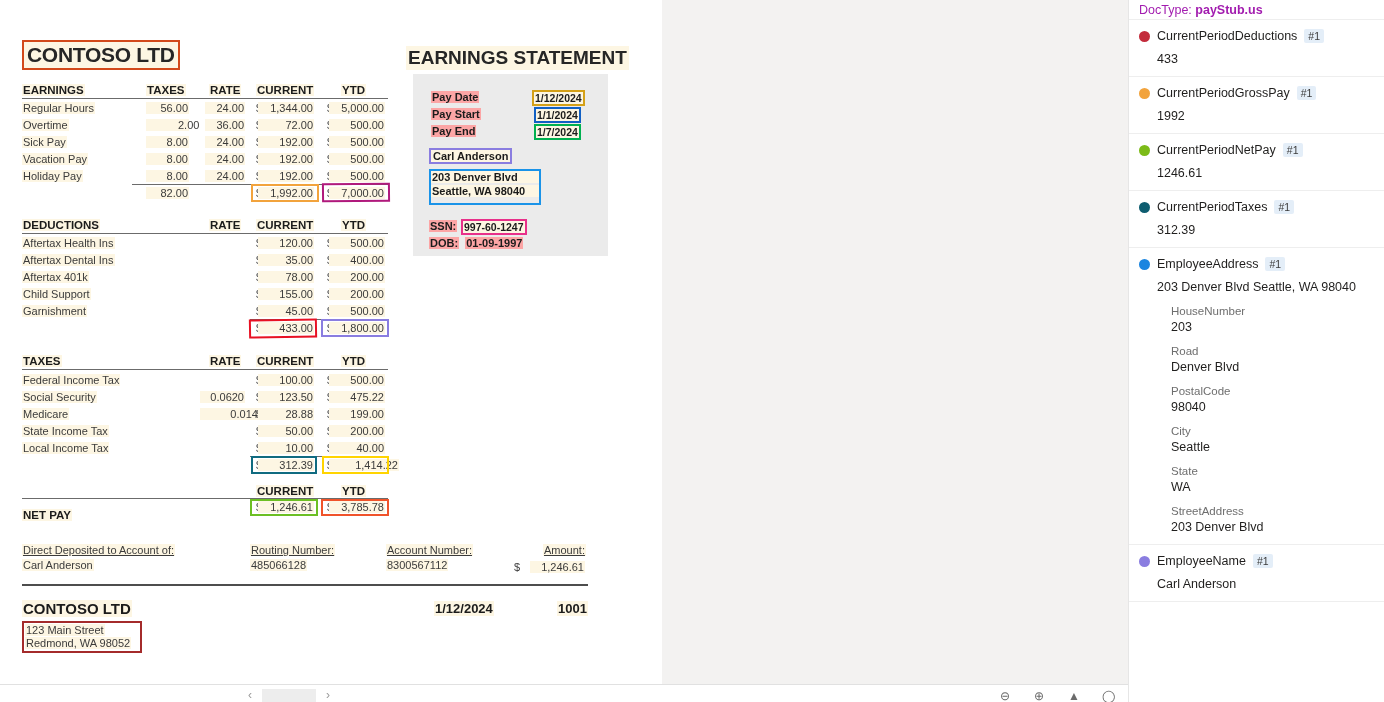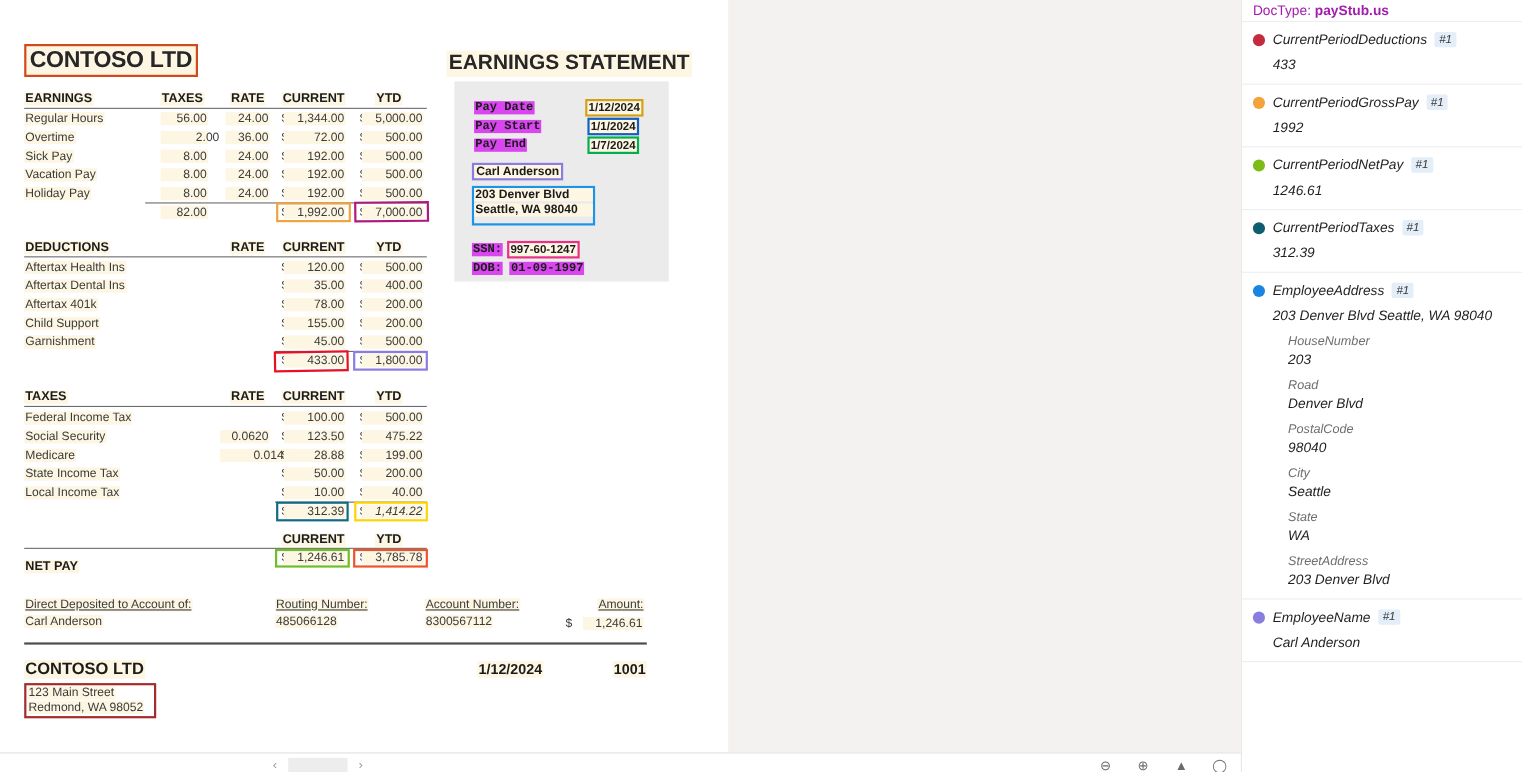--- a/index.html
+++ b/index.html
@@ -40,21 +40,21 @@
     background: #fdf6e3; padding: 1px 2px;
   }
 
   
   .info-panel {
     position: absolute; left: 413px; top: 74px;
     width: 195px; height: 182px;
     background: #ebebeb;
   }
   .info-row { position: absolute; font-size: 11px; font-weight: bold; color: #1b1b1b; }
-  .info-label { background: #d946ef; padding: 0 1px; font-family: Liberation Mono, monospace; }
+  .info-label { background: #fca5a5; padding: 0 1px; }
   .info-val { position: absolute; font-size: 10.5px; font-weight: bold; color: #1b1b1b;
               padding: 0 2px; }
 
   
   .tbl { position: absolute; font-size: 11px; color: #3b3b3b; }
   .tbl .hdr { font-weight: bold; color: #1b1b1b; font-size: 11.5px; }
   .cell { position: absolute; white-space: nowrap; }
   .right { text-align: right; }
   .rule { position: absolute; background: #6b6b6b; height: 1px; }
   .rule2 { position: absolute; background: #4d4d4d; height: 1.5px; }
@@ -82,21 +82,21 @@
     border-left: 1px solid #e6e6e6;
     overflow: hidden;
     font-size: 12.5px; color: #201f1e;
   }
   .doctype {
     height: 20px; padding: 3px 10px 0 10px;
     font-size: 12.5px; color: #a21caf;
     border-bottom: 1px solid #eeeeee;
   }
   .doctype b { font-weight: 600; }
-  .field-group { border-bottom: 1px solid #eeeeee; padding: 9px 10px 10px 10px; font-style: italic; }
+  .field-group { border-bottom: 1px solid #eeeeee; padding: 9px 10px 10px 10px; }
   .field-head { display: flex; align-items: center; gap: 7px; }
   .dot { width: 11px; height: 11px; border-radius: 50%; flex: none; }
   .field-name { font-size: 12.5px; color: #201f1e; }
   .badge {
     font-size: 10.5px; color: #3a3a3a; background: #e4eef8;
     padding: 1px 4px; border-radius: 2px; line-height: 12px;
   }
   .field-value { margin: 9px 0 0 18px; font-size: 12.5px; color: #201f1e; }
   .subfield { margin: 11px 0 0 32px; }
   .sub-label { font-size: 11.5px; color: #6e6e6e; }
@@ -286,21 +286,21 @@
           <div class="cell hlbg" style="left:22px; top:442px;">Local Income Tax</div>
           <div class="cell" style="left:256px; top:442px;">$</div>
           <div class="cell hlbg right" style="left:258px; top:442px; width:56px;">10.00</div>
           <div class="cell" style="left:327px; top:442px;">$</div>
           <div class="cell hlbg right" style="left:329px; top:442px; width:56px;">40.00</div>
 
           <div class="rule" style="left:250px; top:456px; width:138px;"></div>
           <div class="cell" style="left:256px; top:459px;">$</div>
           <div class="cell hlbg right" style="left:258px; top:459px; width:56px;">312.39</div>
           <div class="cell" style="left:327px; top:459px;">$</div>
-          <div class="cell hlbg right" style="left:329px; top:459px; width:56px;font-style:italic;">1,414.22</div>
+          <div class="cell hlbg right" style="left:329px; top:459px; width:70px;">1,414.22</div>
           <div class="ovl" style="left:251px; top:456px; width:66px; height:18px; border-color:#106b80;"></div>
           <div class="ovl" style="left:322px; top:456px; width:67px; height:18px; border-color:#ffd400;"></div>
         </div>
 
         <div class="tbl" style="left:0; top:0;">
           <div class="cell hdr hlbg" style="left:22px; top:485px;margin-top:24px;">NET PAY</div>
           <div class="cell hdr hlbg" style="left:256px; top:485px;">CURRENT</div>
           <div class="cell hdr hlbg" style="left:341px; top:485px;">YTD</div>
           <div class="rule" style="left:22px; top:498px; width:366px;"></div>
           <div class="cell" style="left:256px; top:501px;">$</div>

